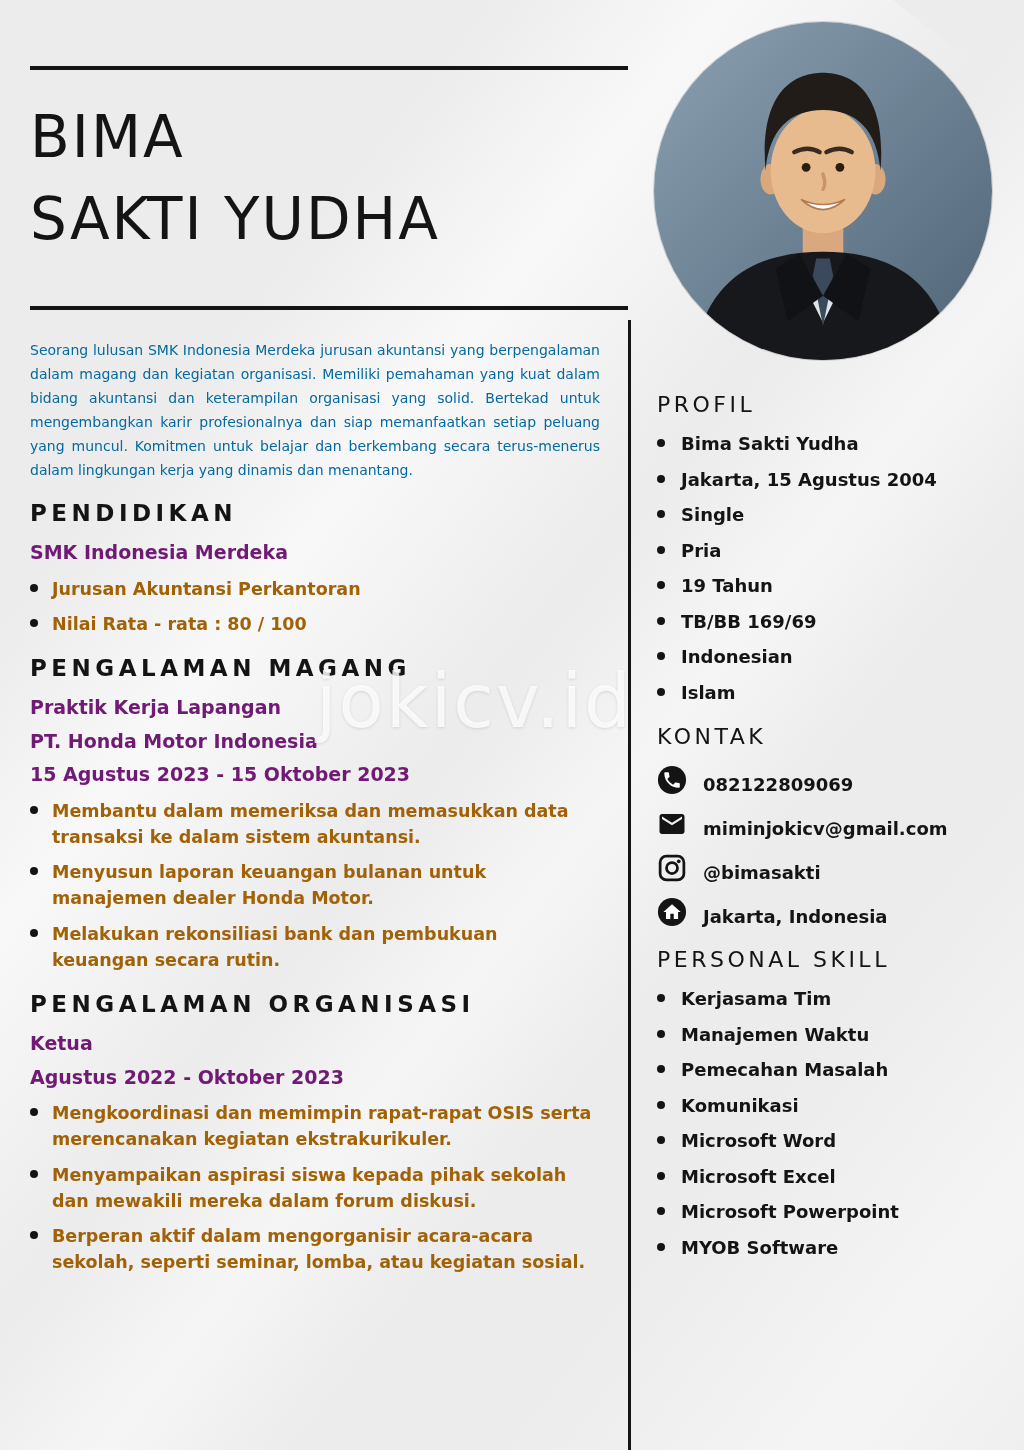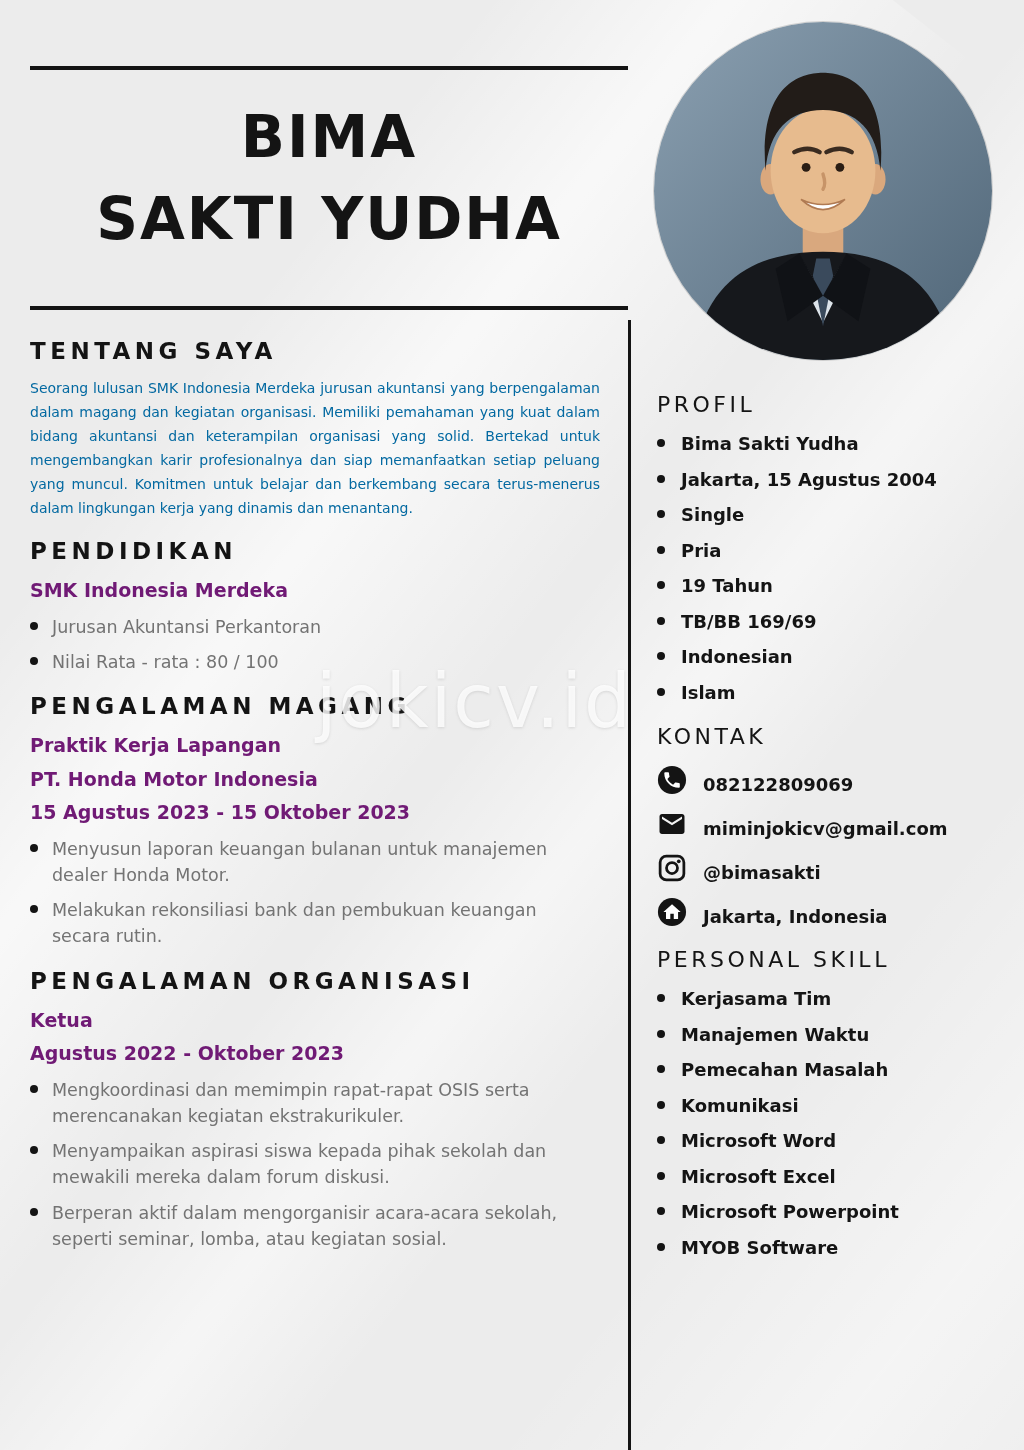--- a/index.html
+++ b/index.html
@@ -18,40 +18,40 @@
 
   .watermark { position:absolute; left:316px; top:658px; z-index:6; pointer-events:none;
                font-size:74px; font-weight:400; letter-spacing:2px;
                color:rgba(255,255,255,0.82); text-shadow:0 1px 3px rgba(90,90,90,0.18); }
 
   
   .header { position:relative; height:320px; z-index:1; }
   .rule { position:absolute; left:30px; width:598px; height:4px; background:#141414; }
   .rule-top { top:66px; }
   .rule-bottom { top:306px; }
-  .name { position:absolute; top:96px; left:30px; width:598px; text-align:center;
-          font-size:58px; font-weight:700; letter-spacing:2px; line-height:1.42; color:#141414; }
+  .name { position:absolute; top:96px; left:30px; width:598px; 
+          font-size:58px; font-weight:400; letter-spacing:2px; line-height:1.42; color:#141414; }
   .name span { display:block; }
   .photo { position:absolute; top:22px; right:32px; width:338px; height:338px;
            border-radius:50%; overflow:hidden; z-index:3; box-shadow:0 0 0 1px rgba(0,0,0,0.15); }
   .photo svg { display:block; }
 
   
   .columns { position:relative; z-index:1; display:flex; align-items:stretch;
              padding:0 30px; min-height:1130px; }
   .left-col { width:598px; padding:18px 28px 24px 0; }
   .divider { width:3px; background:#141414; }
   .right-col { flex:1; padding:72px 0 24px 26px; }
 
   .sec { margin-bottom:18px; }
   .sec-title { font-size:23px; font-weight:800; letter-spacing:4.5px; color:#141414; margin-bottom:12px; }
   .about-text { font-size:14px; line-height:1.72; text-align:justify; color:#0369a1; }
   .sub-bold { font-size:19px; font-weight:700; line-height:1.55; color:#701a75; margin-bottom:4px; }
   .blist { margin-top:8px; }
-  .brow { display:flex; gap:14px; margin-bottom:9px; font-size:17.5px; line-height:1.5; color:#737373; }
+  .brow { display:flex; gap:14px; margin-bottom:9px; font-size:17.5px; line-height:1.5; color:#a16207;font-weight:bold; }
   .dot { width:8px; height:8px; border-radius:50%; background:#141414; flex:0 0 8px; margin-top:8px; }
 
   .r-sec { margin-bottom:20px; }
   .r-title { font-size:22px; font-weight:400; letter-spacing:3.5px; color:#141414; margin-bottom:16px; }
   .r-row { display:flex; gap:16px; margin-bottom:13px; font-size:18px; font-weight:700; line-height:1.25; color:#141414; }
   .r-row .dot { margin-top:6px; }
   .c-row { display:flex; align-items:flex-end; gap:16px; margin-bottom:14px; font-size:18px; font-weight:700; color:#141414; }
   .c-icon { width:30px; height:30px; flex:0 0 30px; display:flex; align-items:center; justify-content:center; }
 </style>
 </head>
@@ -99,21 +99,20 @@
         <path d="M87 105 Q100 117 113 105 Q100 111 87 105 Z" fill="#ffffff" stroke="#b07a52" stroke-width="1"></path>
       </svg>
     </div>
   </header>
 
   <div class="columns">
 
     <div class="left-col">
 
       <section class="sec">
-        <h2 class="sec-title">TENTANG SAYA</h2>
         <p class="about-text">Seorang lulusan SMK Indonesia Merdeka jurusan akuntansi yang berpengalaman dalam magang dan kegiatan organisasi. Memiliki pemahaman yang kuat dalam bidang akuntansi dan keterampilan organisasi yang solid. Bertekad untuk mengembangkan karir profesionalnya dan siap memanfaatkan setiap peluang yang muncul. Komitmen untuk belajar dan berkembang secara terus-menerus dalam lingkungan kerja yang dinamis dan menantang.</p>
       </section>
 
       <section class="sec">
         <h2 class="sec-title">PENDIDIKAN</h2>
         <div class="sub-bold">SMK Indonesia Merdeka</div>
         <div class="blist">
           <div class="brow">
             <span class="dot"></span>
             <span>Jurusan Akuntansi Perkantoran</span>
@@ -126,20 +125,24 @@
       </section>
 
       <section class="sec">
         <h2 class="sec-title">PENGALAMAN MAGANG</h2>
         <div class="sub-bold">Praktik Kerja Lapangan</div>
         <div class="sub-bold">PT. Honda Motor Indonesia</div>
         <div class="sub-bold">15 Agustus 2023 - 15 Oktober 2023</div>
         <div class="blist">
           <div class="brow">
             <span class="dot"></span>
+            <span>Membantu dalam memeriksa dan memasukkan data transaksi ke dalam sistem akuntansi.</span>
+          </div>
+          <div class="brow">
+            <span class="dot"></span>
             <span>Menyusun laporan keuangan bulanan untuk manajemen dealer Honda Motor.</span>
           </div>
           <div class="brow">
             <span class="dot"></span>
             <span>Melakukan rekonsiliasi bank dan pembukuan keuangan secara rutin.</span>
           </div>
         </div>
       </section>
 
       <section class="sec">

